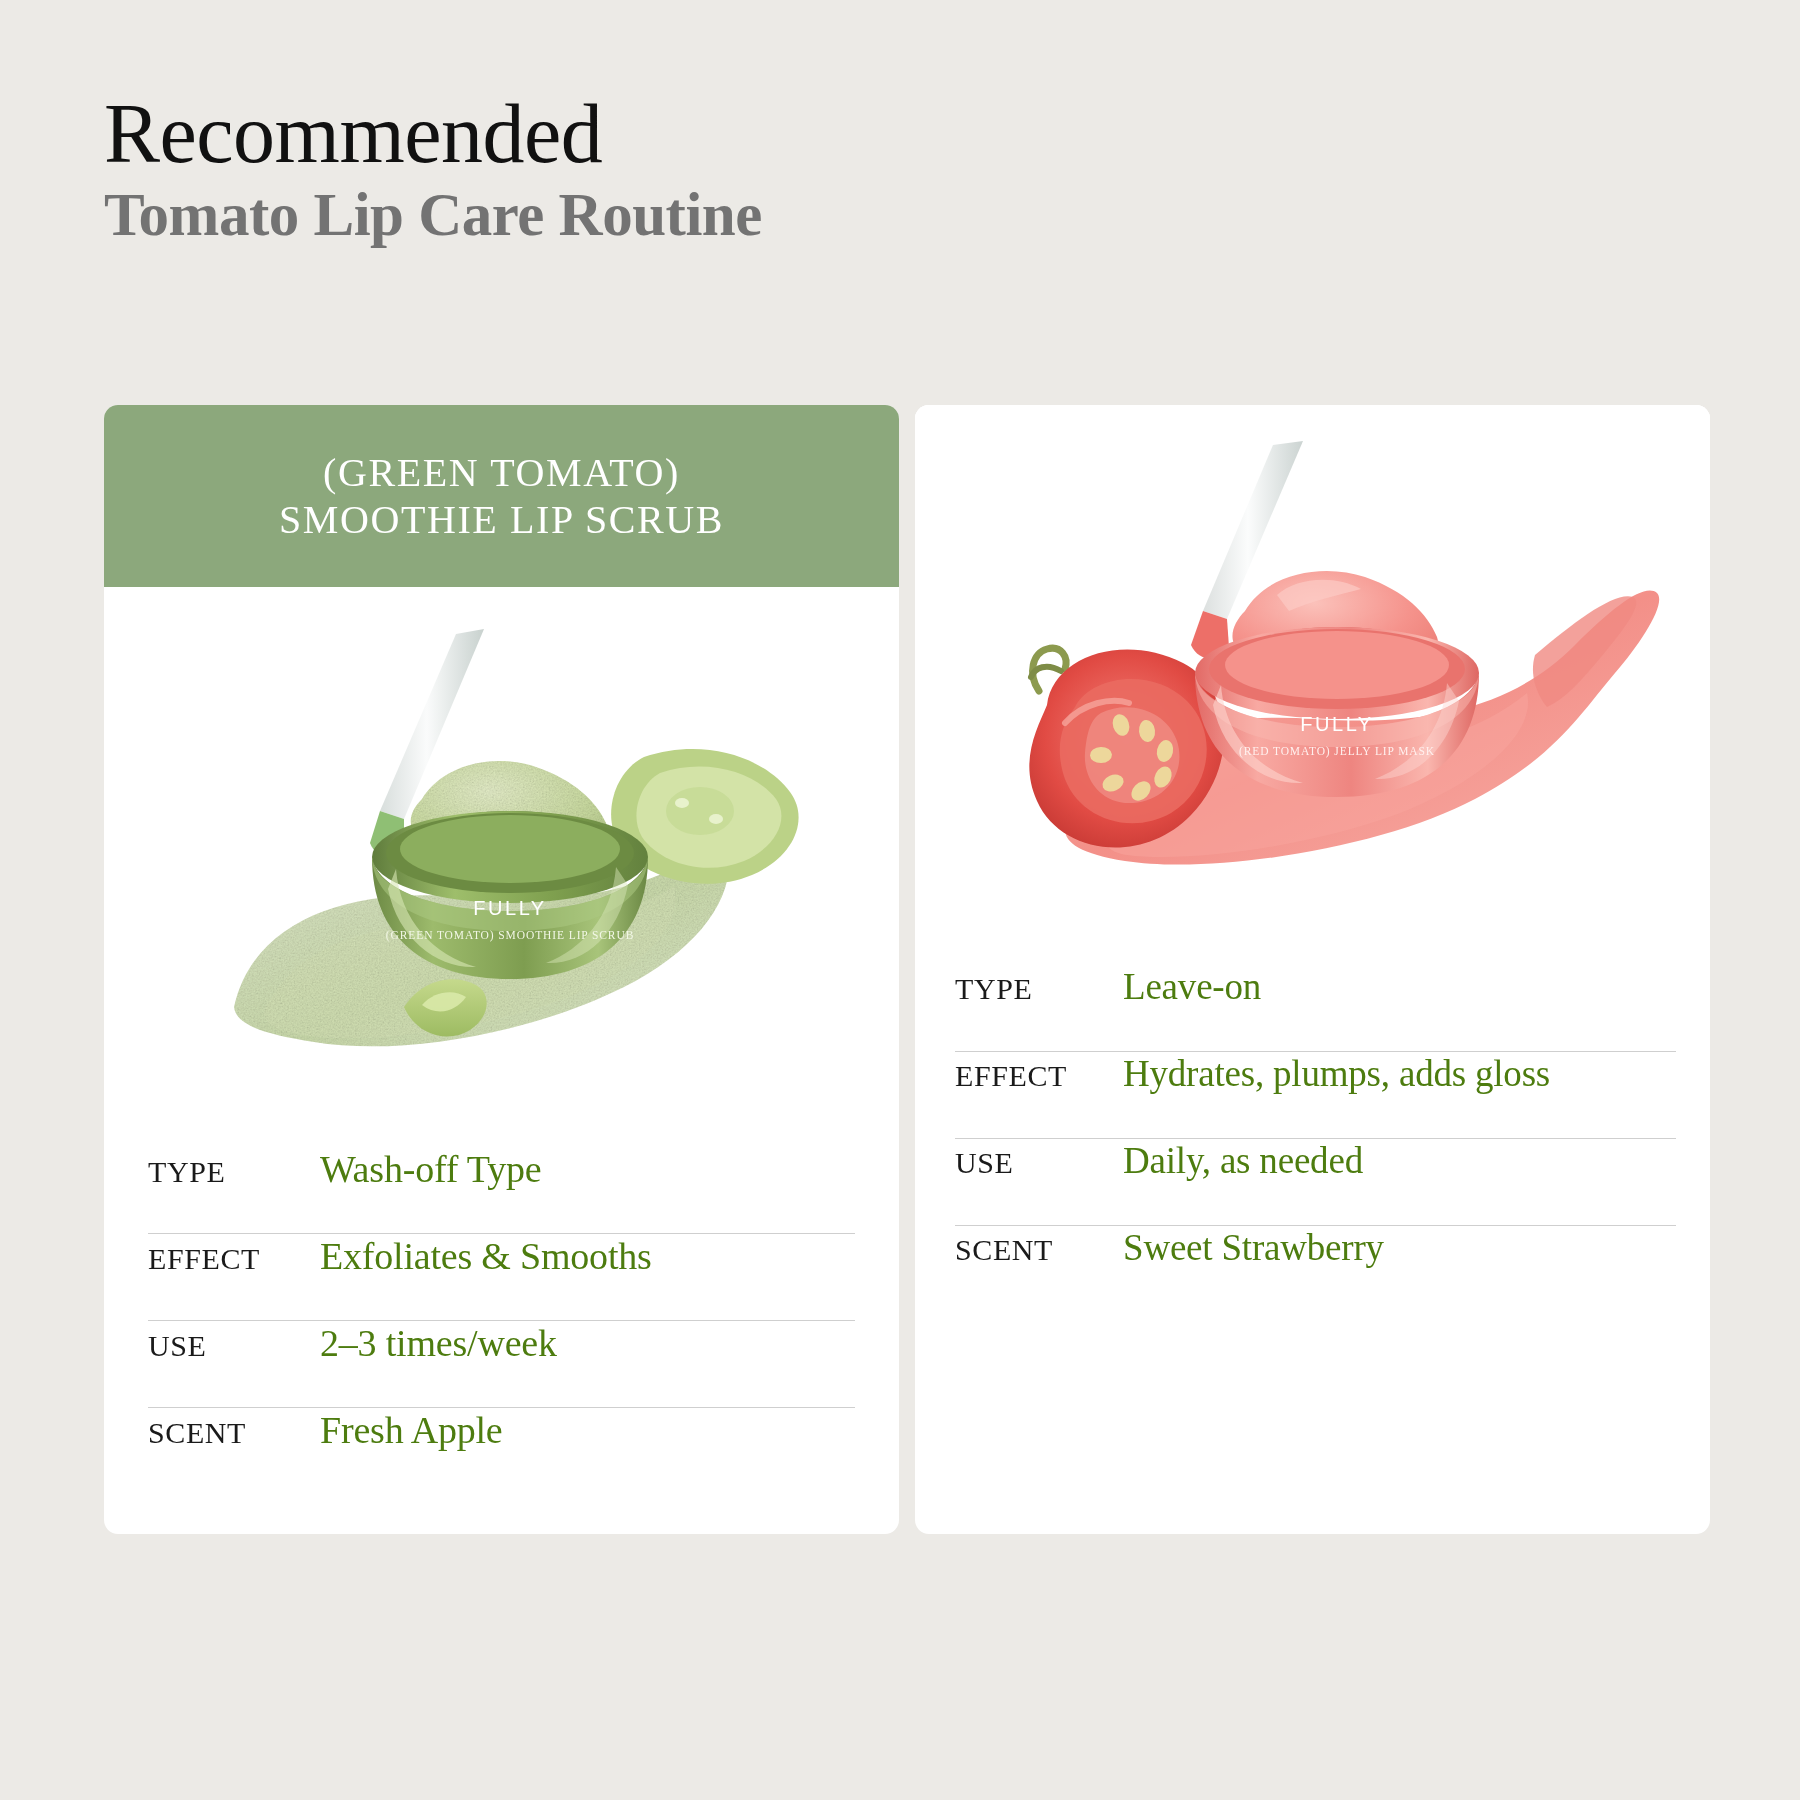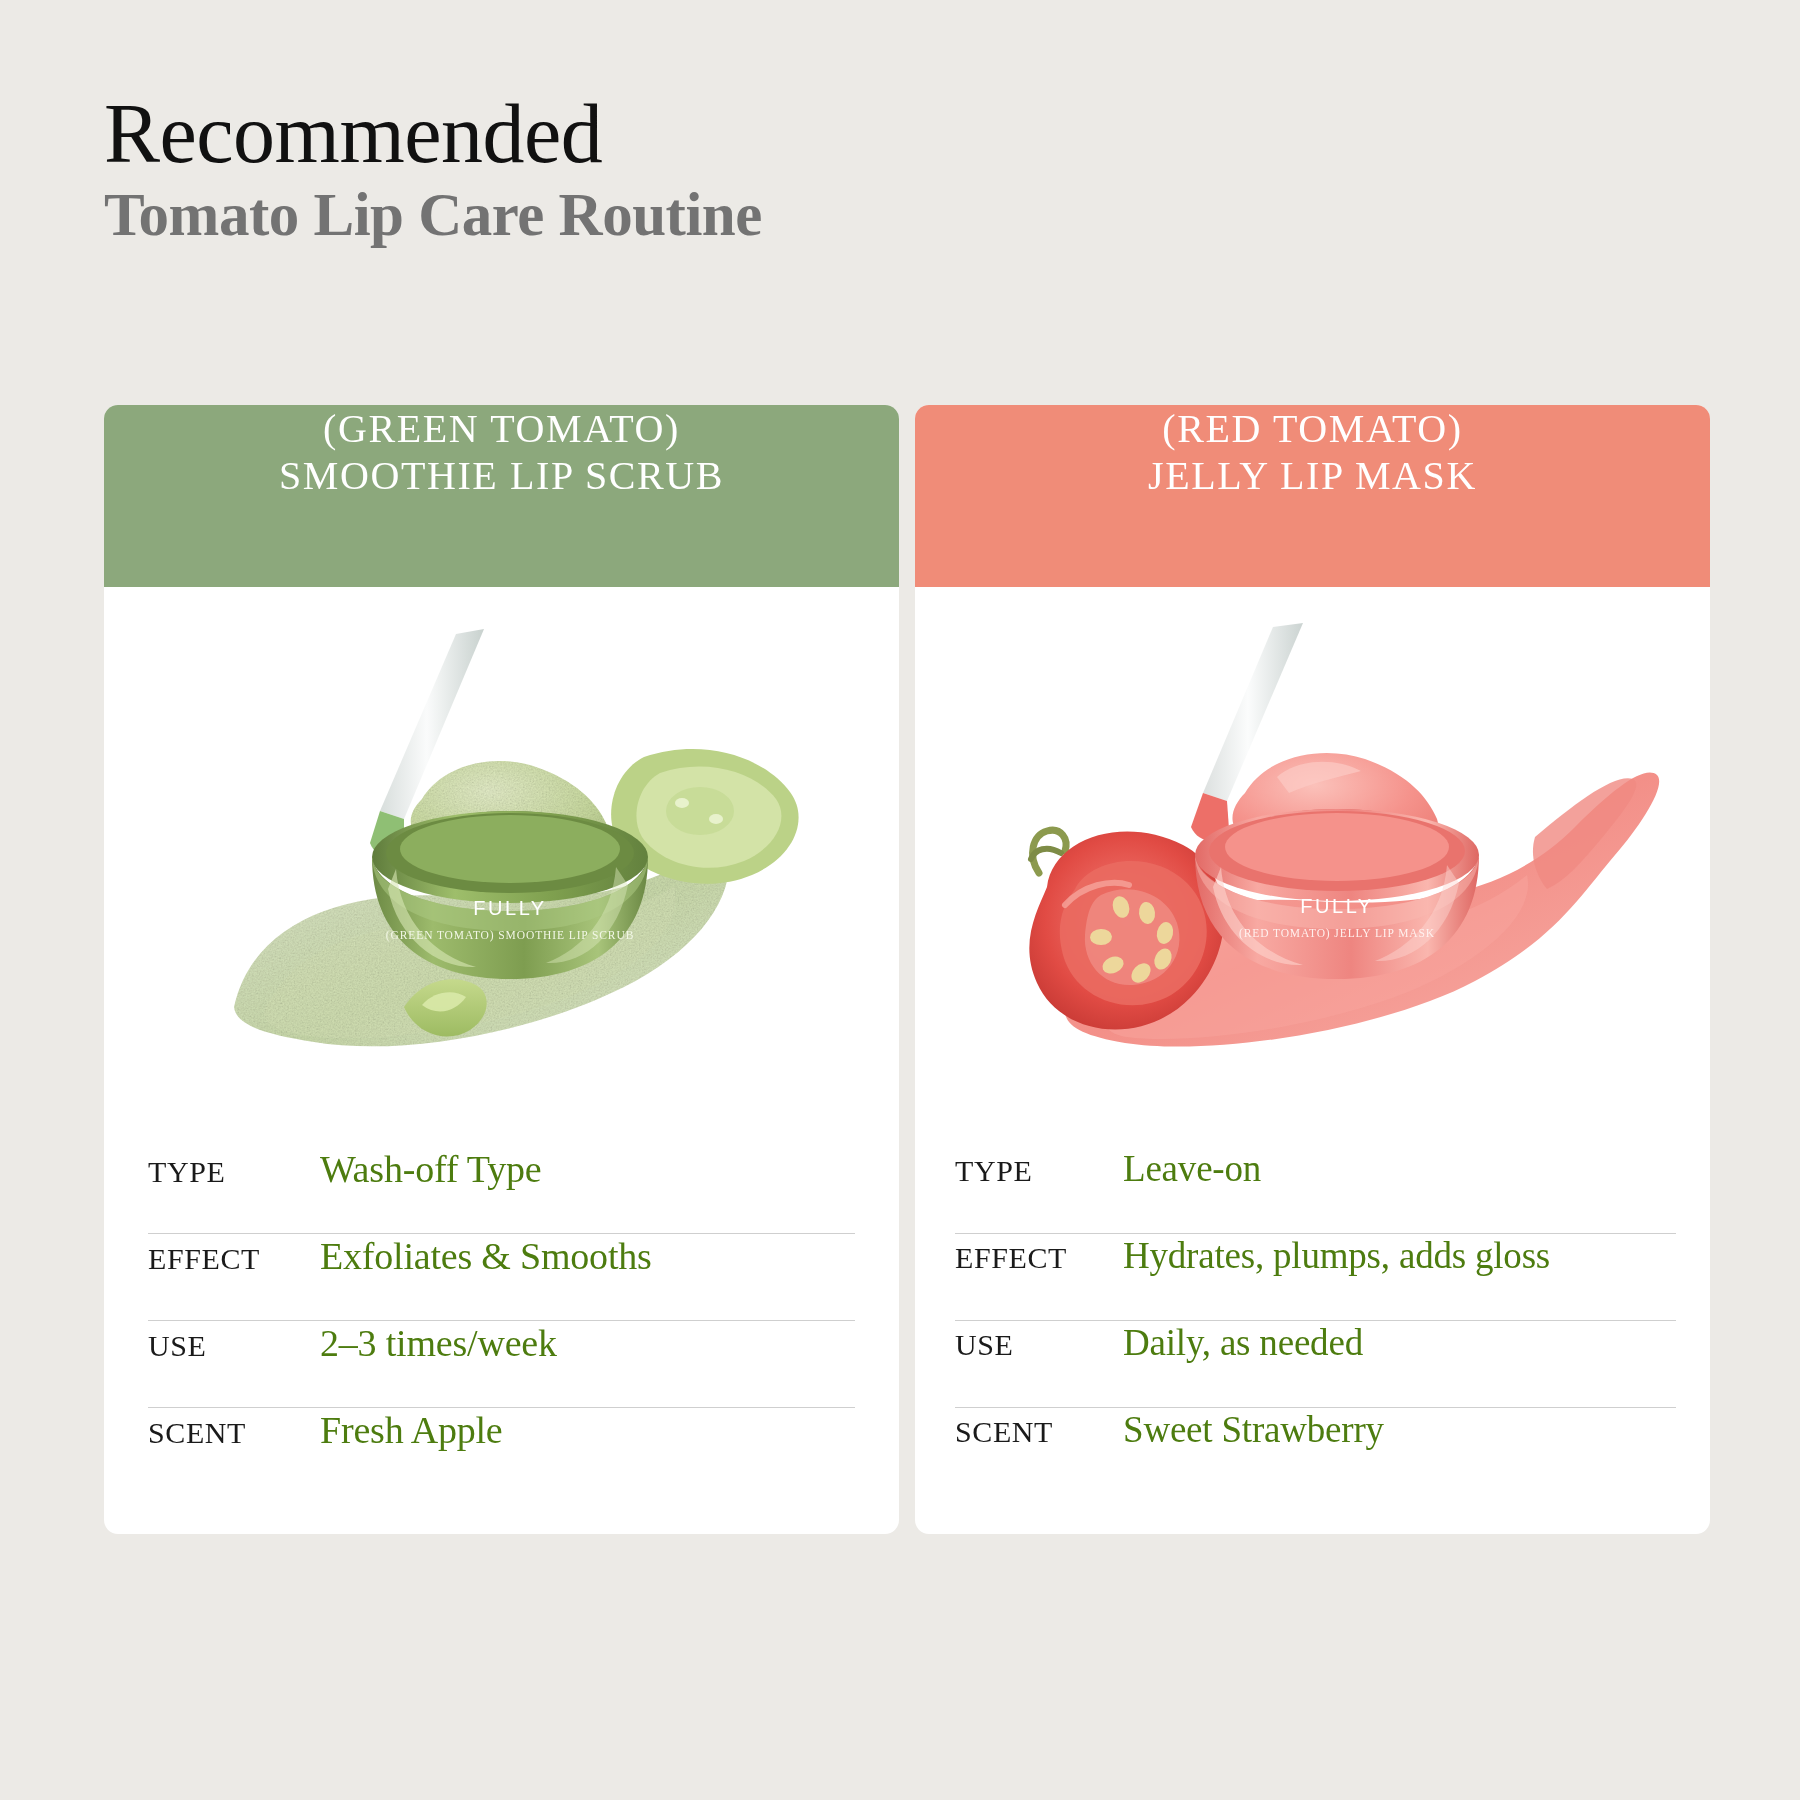--- a/index.html
+++ b/index.html
@@ -62,20 +62,21 @@
     overflow: hidden;
     display: flex;
     flex-direction: column;
     box-sizing: border-box;
   }
   .card-header {
     height: 182px;
     display: flex;
     flex-direction: column;
     align-items: center;
+    justify-content: center;
     color: #FFFFFF;
     text-align: center;
     line-height: 1.18;
     letter-spacing: 1.6px;
     font-size: 40px;
     font-weight: 400;
     box-sizing: border-box;
     padding: 0 24px;
   }
   .card-header.green { background: #8CA87C; }
@@ -254,24 +255,20 @@
         </div>
         <div class="spec-row">
           <div class="spec-label">SCENT</div>
           <div class="spec-value">Fresh Apple</div>
         </div>
       </div>
     </div>
 
     <div class="card red-card">
 
-      <div class="card-header red">
-        <span>(RED TOMATO)</span>
-        <span>JELLY LIP MASK</span>
-      </div>
 
       <div class="card-media">
         <svg viewBox="0 0 795 560" preserveAspectRatio="xMidYMid meet">
           <defs>
             <linearGradient id="rSmear" x1="0" y1="0" x2="1" y2="1">
               <stop offset="0%" stop-color="#F9B3AC"></stop>
               <stop offset="50%" stop-color="#F2867E"></stop>
               <stop offset="100%" stop-color="#F7A8A0"></stop>
             </linearGradient>
             <linearGradient id="rJarBody" x1="0" y1="0" x2="1" y2="0">

